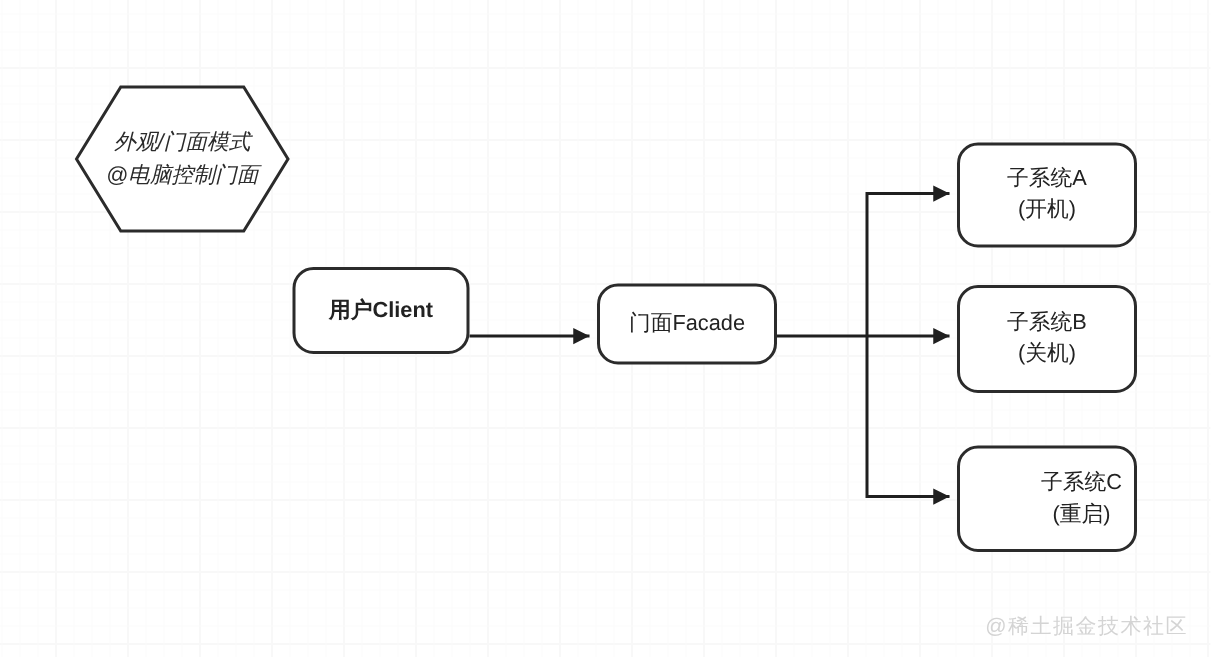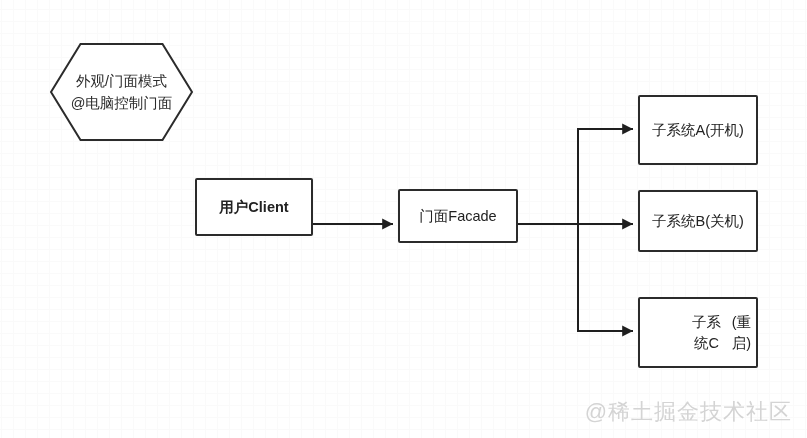--- a/index.html
+++ b/index.html
@@ -28,41 +28,43 @@
     inset: 0;
     width: 807px;
     height: 438px;
     pointer-events: none;
   }
   .node {
     position: absolute;
     box-sizing: border-box;
     background: #ffffff;
     border: 2px solid #2b2b2b;
-    border-radius: 2px;
+    border-radius: 14px;
     display: flex;
+    flex-direction: column;
     align-items: center;
     justify-content: center;
     text-align: center;
     color: #222222;
     font-size: 14.5px;
     line-height: 21px;
   }
   .node-client   { left: 195px; top: 178px; width: 118px; height: 58px; font-weight: bold; }
   .node-facade   { left: 398px; top: 189px; width: 120px; height: 54px; }
   .node-sub-a    { left: 638px; top:  95px; width: 120px; height: 70px; }
-  .node-sub-b    { left: 638px; top: 190px; width: 120px; height: 62px; }
+  .node-sub-b    { left: 638px; top: 190px; width: 120px; height: 72px; }
   .node-sub-c    { left: 638px; top: 297px; width: 120px; height: 71px; padding-left: 46px; }
 
   .hexagon-wrap {
     position: absolute;
     left: 50px;
-    top: 43px;
+    top: 57px;
     width: 143px;
     height: 98px;
+    font-style: italic;
   }
   .hexagon-wrap svg {
     position: absolute;
     inset: 0;
     overflow: visible;
   }
   .hexagon-text {
     position: absolute;
     inset: 0;
     display: flex;
@@ -71,21 +73,21 @@
     justify-content: center;
     text-align: center;
     color: #2b2b2b;
     font-size: 14.5px;
     line-height: 22px;
   }
   .watermark {
     position: absolute;
     right: 15px;
     bottom: 11px;
-    font-size: 22px;
+    font-size: 14px;
     letter-spacing: 1px;
     color: #d4d4d4;
     user-select: none;
   }
 </style>
 </head>
 <body>
 
 <div class="stage">
 

